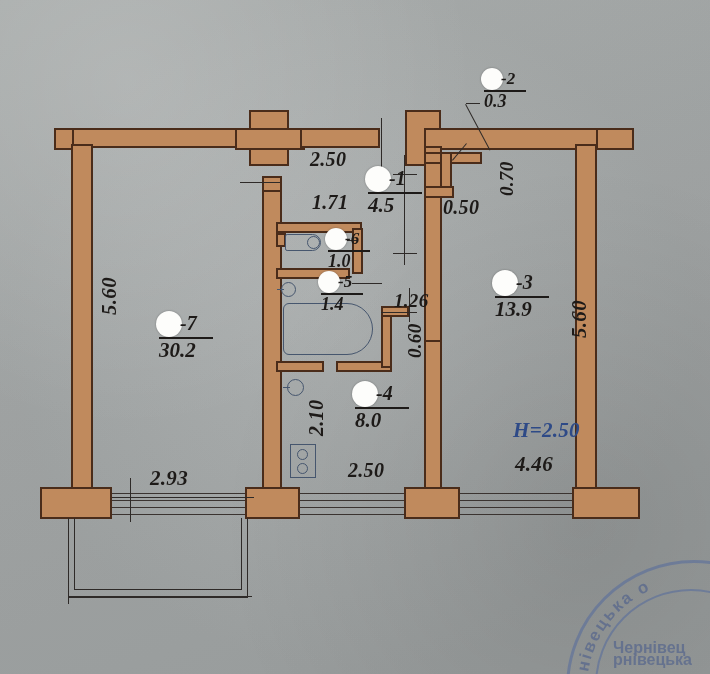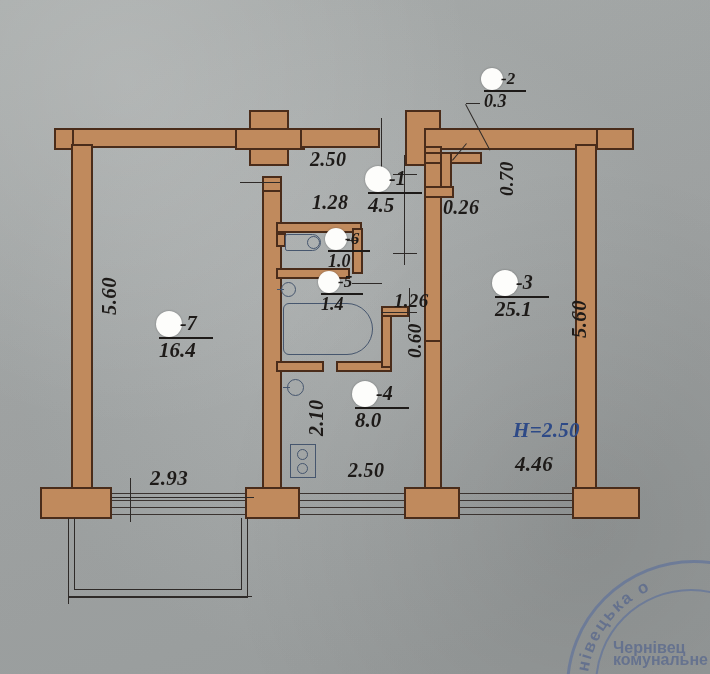--- a/index.html
+++ b/index.html
@@ -192,23 +192,23 @@
   <div class="tick tickh" style="left:277px; top:289px; width:7px;background:#46566e;"></div>
   <div class="fx tub" style="left:283px; top:303px; width:90px; height:52px;"></div>
 
   <div class="fx round" style="left:287px; top:379px; width:17px; height:17px;"></div>
   <div class="tick tickh" style="left:283px; top:387px; width:7px;background:#46566e;"></div>
   <div class="fx" style="left:290px; top:444px; width:26px; height:34px;"></div>
   <div class="fx round" style="left:297px; top:449px; width:11px; height:11px;"></div>
   <div class="fx round" style="left:297px; top:463px; width:11px; height:11px;"></div>
 
   <div class="dim" style="left:310px; top:148px; font-size:20px;">2.50</div>
-  <div class="dim" style="left:312px; top:191px; font-size:20px;">1.28</div>
+  <div class="dim" style="left:312px; top:191px; font-size:20px;">1.71</div>
   <div class="dim vert" style="left:496px; top:196px; font-size:19px;">0.70</div>
-  <div class="dim" style="left:443px; top:196px; font-size:20px;">0.26</div>
+  <div class="dim" style="left:443px; top:196px; font-size:20px;">0.50</div>
   <div class="dim" style="left:394px; top:290px; font-size:19px;">1.26</div>
   <div class="dim vert" style="left:404px; top:358px; font-size:19px;">0.60</div>
   <div class="dim vert" style="left:305px; top:436px; font-size:20px;">2.10</div>
   <div class="dim" style="left:348px; top:459px; font-size:20px;">2.50</div>
   <div class="dim vert" style="left:97px; top:315px; font-size:21px;">5.60</div>
   <div class="dim" style="left:150px; top:466px; font-size:21px;">2.93</div>
   <div class="dim vert" style="left:567px; top:338px; font-size:21px;">5.60</div>
   <div class="dim" style="left:515px; top:452px; font-size:21px;">4.46</div>
   <div class="dim blue" style="left:513px; top:418px; font-size:21px;">H=2.50</div>
 
@@ -223,21 +223,21 @@
     <span class="dot"></span>
     <span class="num">-2</span>
     <span class="rule"></span>
     <span class="area">0.3</span>
   </div>
 
   <div class="room" style="left:492px; top:270px;">
     <span class="dot"></span>
     <span class="num">-3</span>
     <span class="rule"></span>
-    <span class="area">25.1</span>
+    <span class="area">13.9</span>
   </div>
 
   <div class="room" style="left:352px; top:381px;">
     <span class="dot"></span>
     <span class="num">-4</span>
     <span class="rule"></span>
     <span class="area">8.0</span>
   </div>
 
   <div class="room small" style="left:318px; top:271px;">
@@ -251,31 +251,31 @@
     <span class="dot"></span>
     <span class="num">-6</span>
     <span class="rule"></span>
     <span class="area">1.0</span>
   </div>
 
   <div class="room" style="left:156px; top:311px;">
     <span class="dot"></span>
     <span class="num">-7</span>
     <span class="rule"></span>
-    <span class="area">16.4</span>
+    <span class="area">30.2</span>
   </div>
 
   <div id="stamp">
     <div class="inner-ring"></div>
     <svg class="arc-text" viewBox="0 0 250 250">
       <defs>
         <path id="arcpath" d="M 18,125 A 107,107 0 0 1 125,18" fill="none"></path>
       </defs>
       <text>
         <textPath href="#arcpath" startOffset="2%">рнівецька о</textPath>
       </text>
     </svg>
     <div class="l1">Чернівец</div>
-    <div class="l2">комунальне</div>
+    <div class="l2">рнівецька</div>
 
   </div>
 
 </div>
 
 </body></html>

